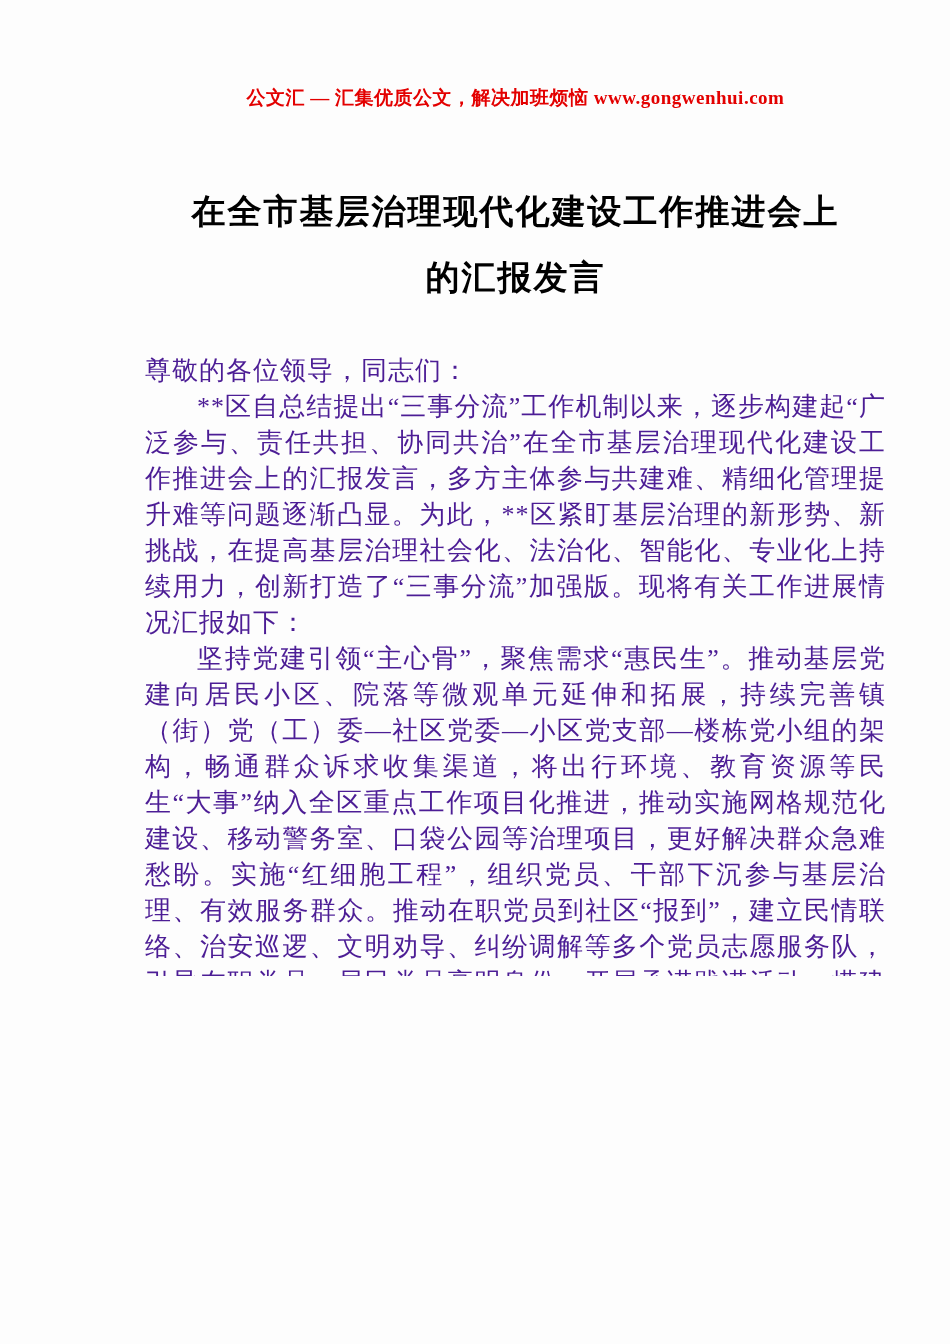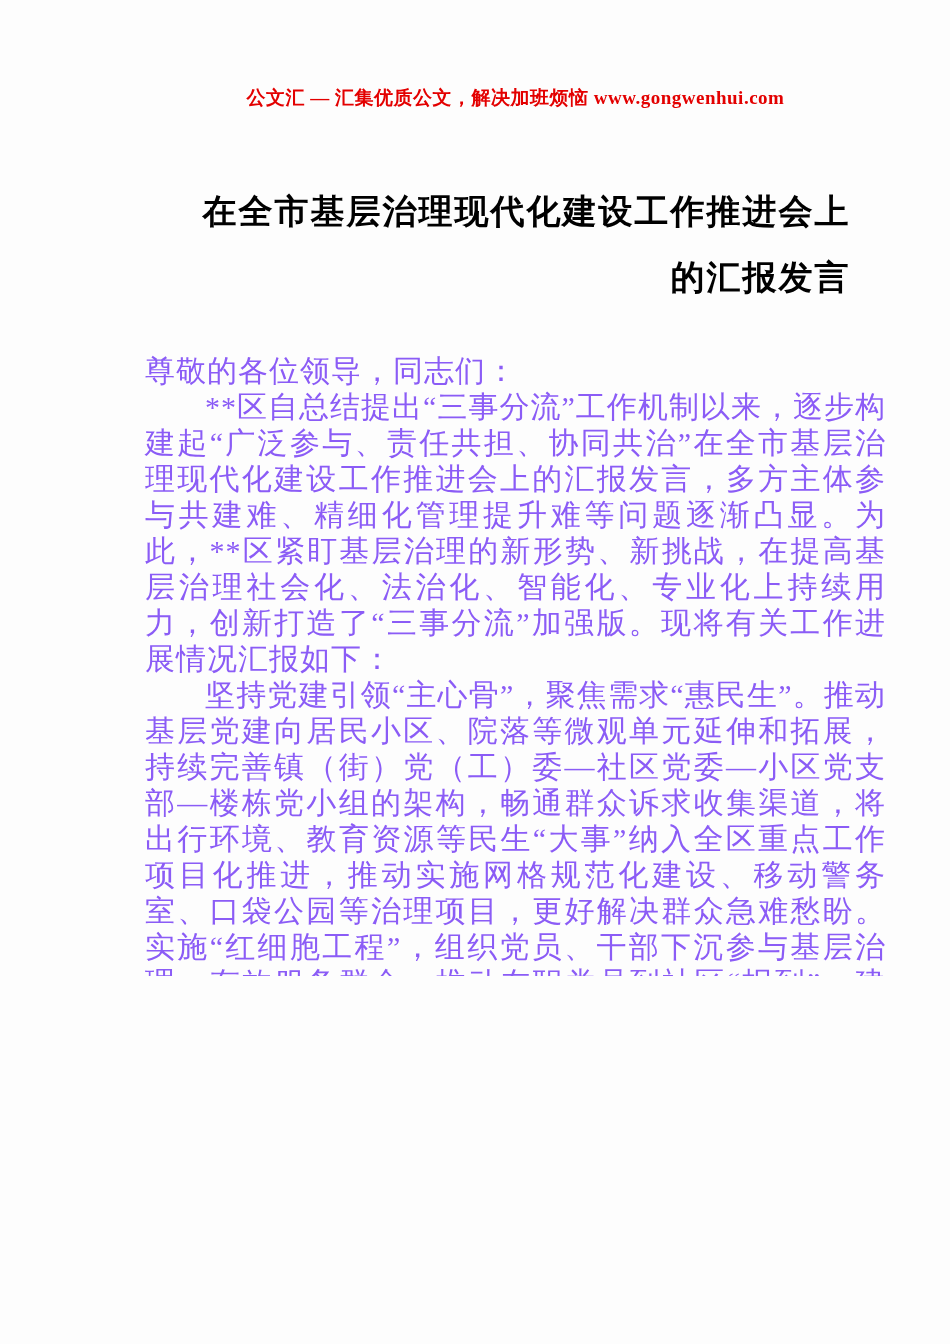--- a/index.html
+++ b/index.html
@@ -24,34 +24,34 @@
     text-align: center;
     color: #e30000;
     font-size: 19px;
     font-weight: bold;
     letter-spacing: 0.5px;
     white-space: nowrap;
   }
   .title {
     margin: 68px auto 0 auto;
     max-width: 670px;
-    text-align: right;
+    text-align: center;
     font-size: 34px;
     font-weight: 700;
     line-height: 66px;
     letter-spacing: 2px;
     color: #000;
   }
   .body-text {
     margin-top: 42px;
-    font-size: 30px;
+    font-size: 26px;
     line-height: 36px;
     letter-spacing: 1px;
     text-align: justify;
-    color: #8b5cf6;
+    color: #4c1d95;
   }
   .body-text p {
     text-indent: 2em;
   }
   .body-text p.no-indent {
     text-indent: 0;
   }
 </style>
 </head>
 <body>

